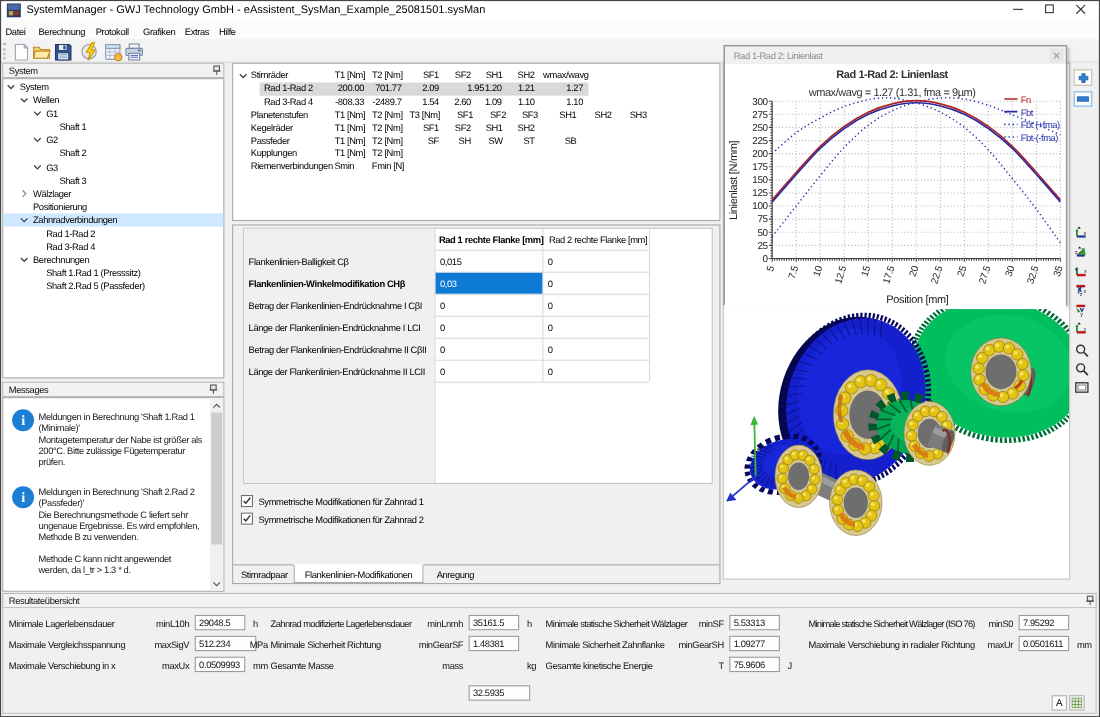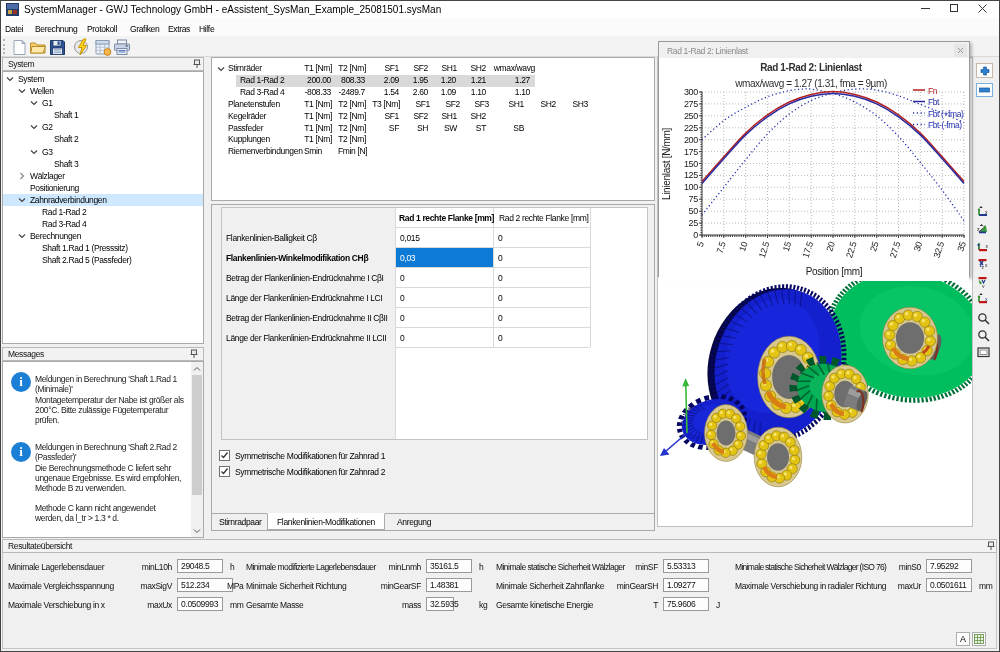--- a/index.html
+++ b/index.html
@@ -153,23 +153,23 @@
 <div class="tl" style="left:228px;top:63px">Stirnräder</div>
 <div class="tl r" style="left:252px;top:63px;width:80px">T1 [Nm]</div>
 <div class="tl r" style="left:286px;top:63px;width:80px">T2 [Nm]</div>
 <div class="tl r" style="left:319px;top:63px;width:80px">SF1</div>
 <div class="tl r" style="left:348px;top:63px;width:80px">SF2</div>
 <div class="tl r" style="left:377px;top:63px;width:80px">SH1</div>
 <div class="tl r" style="left:406px;top:63px;width:80px">SH2</div>
 <div class="tl r" style="left:455px;top:63px;width:80px">wmax/wavg</div>
 <div class="tl" style="left:240px;top:75px">Rad 1-Rad 2</div>
 <div class="tl r" style="left:251px;top:75px;width:80px">200.00</div>
-<div class="tl r" style="left:285px;top:75px;width:80px">808.33</div>
+<div class="tl r" style="left:285px;top:75px;width:80px">701.77</div>
 <div class="tl r" style="left:319px;top:75px;width:80px">2.09</div>
-<div class="tl r" style="left:348px;top:75px;width:80px">1.95</div>
+<div class="tl r" style="left:348px;top:75px;width:92px">1.95</div>
 <div class="tl r" style="left:376px;top:75px;width:80px">1.20</div>
 <div class="tl r" style="left:406px;top:75px;width:80px">1.21</div>
 <div class="tl r" style="left:450px;top:75px;width:80px">1.27</div>
 <div class="tl" style="left:240px;top:87px">Rad 3-Rad 4</div>
 <div class="tl r" style="left:251px;top:87px;width:80px">-808.33</div>
 <div class="tl r" style="left:285px;top:87px;width:80px">-2489.7</div>
 <div class="tl r" style="left:319px;top:87px;width:80px">1.54</div>
 <div class="tl r" style="left:348px;top:87px;width:80px">2.60</div>
 <div class="tl r" style="left:376px;top:87px;width:80px">1.09</div>
 <div class="tl r" style="left:406px;top:87px;width:80px">1.10</div>
@@ -608,30 +608,30 @@
 <div class="ibox" style="left:177px;top:559px;width:46px;height:14px">29048.5</div>
 <div class="lab" style="left:230px;top:562px">h</div>
 <div class="lab" style="left:8px;top:581px">Maximale Vergleichsspannung</div>
 <div class="lab r" style="left:102px;top:581px;width:70px">maxSigV</div>
 <div class="ibox" style="left:177px;top:578px;width:56px;height:14px">512.234</div>
 <div class="lab" style="left:227px;top:581px">MPa</div>
 <div class="lab" style="left:8px;top:600px">Maximale Verschiebung in x</div>
 <div class="lab r" style="left:102px;top:600px;width:70px">maxUx</div>
 <div class="ibox" style="left:177px;top:597px;width:46px;height:14px">0.0509993</div>
 <div class="lab" style="left:230px;top:600px">mm</div>
-<div class="lab" style="left:246px;top:562px"><span style="letter-spacing:-0.55px">Minimale modifizierte Lagerlebensdauer</span></div>
+<div class="lab" style="left:246px;top:562px"><span style="letter-spacing:-0.55px">Zahnrad modifizierte Lagerlebensdauer</span></div>
 <div class="lab r" style="left:351px;top:562px;width:70px">minLnmh</div>
 <div class="ibox" style="left:426px;top:559px;width:46px;height:14px">35161.5</div>
 <div class="lab" style="left:479px;top:562px">h</div>
 <div class="lab" style="left:246px;top:581px">Minimale Sicherheit Richtung</div>
 <div class="lab r" style="left:351px;top:581px;width:70px">minGearSF</div>
 <div class="ibox" style="left:426px;top:578px;width:46px;height:14px">1.48381</div>
 <div class="lab" style="left:246px;top:600px">Gesamte Masse</div>
 <div class="lab r" style="left:351px;top:600px;width:70px">mass</div>
-<div class="ibox" style="left:426px;top:597px;width:28px;height:14px">32.5935</div>
+<div class="ibox" style="left:426px;top:623px;width:56px;height:14px">32.5935</div>
 <div class="lab" style="left:479px;top:600px">kg</div>
 <div class="lab" style="left:496px;top:562px"><span style="letter-spacing:-0.55px">Minimale statische Sicherheit Wälzlager</span></div>
 <div class="lab r" style="left:588px;top:562px;width:70px">minSF</div>
 <div class="ibox" style="left:663px;top:559px;width:46px;height:14px">5.53313</div>
 <div class="lab" style="left:496px;top:581px">Minimale Sicherheit Zahnflanke</div>
 <div class="lab r" style="left:588px;top:581px;width:70px">minGearSH</div>
 <div class="ibox" style="left:663px;top:578px;width:46px;height:14px">1.09277</div>
 <div class="lab" style="left:496px;top:600px">Gesamte kinetische Energie</div>
 <div class="lab r" style="left:588px;top:600px;width:70px">T</div>
 <div class="ibox" style="left:663px;top:597px;width:46px;height:14px">75.9606</div>

